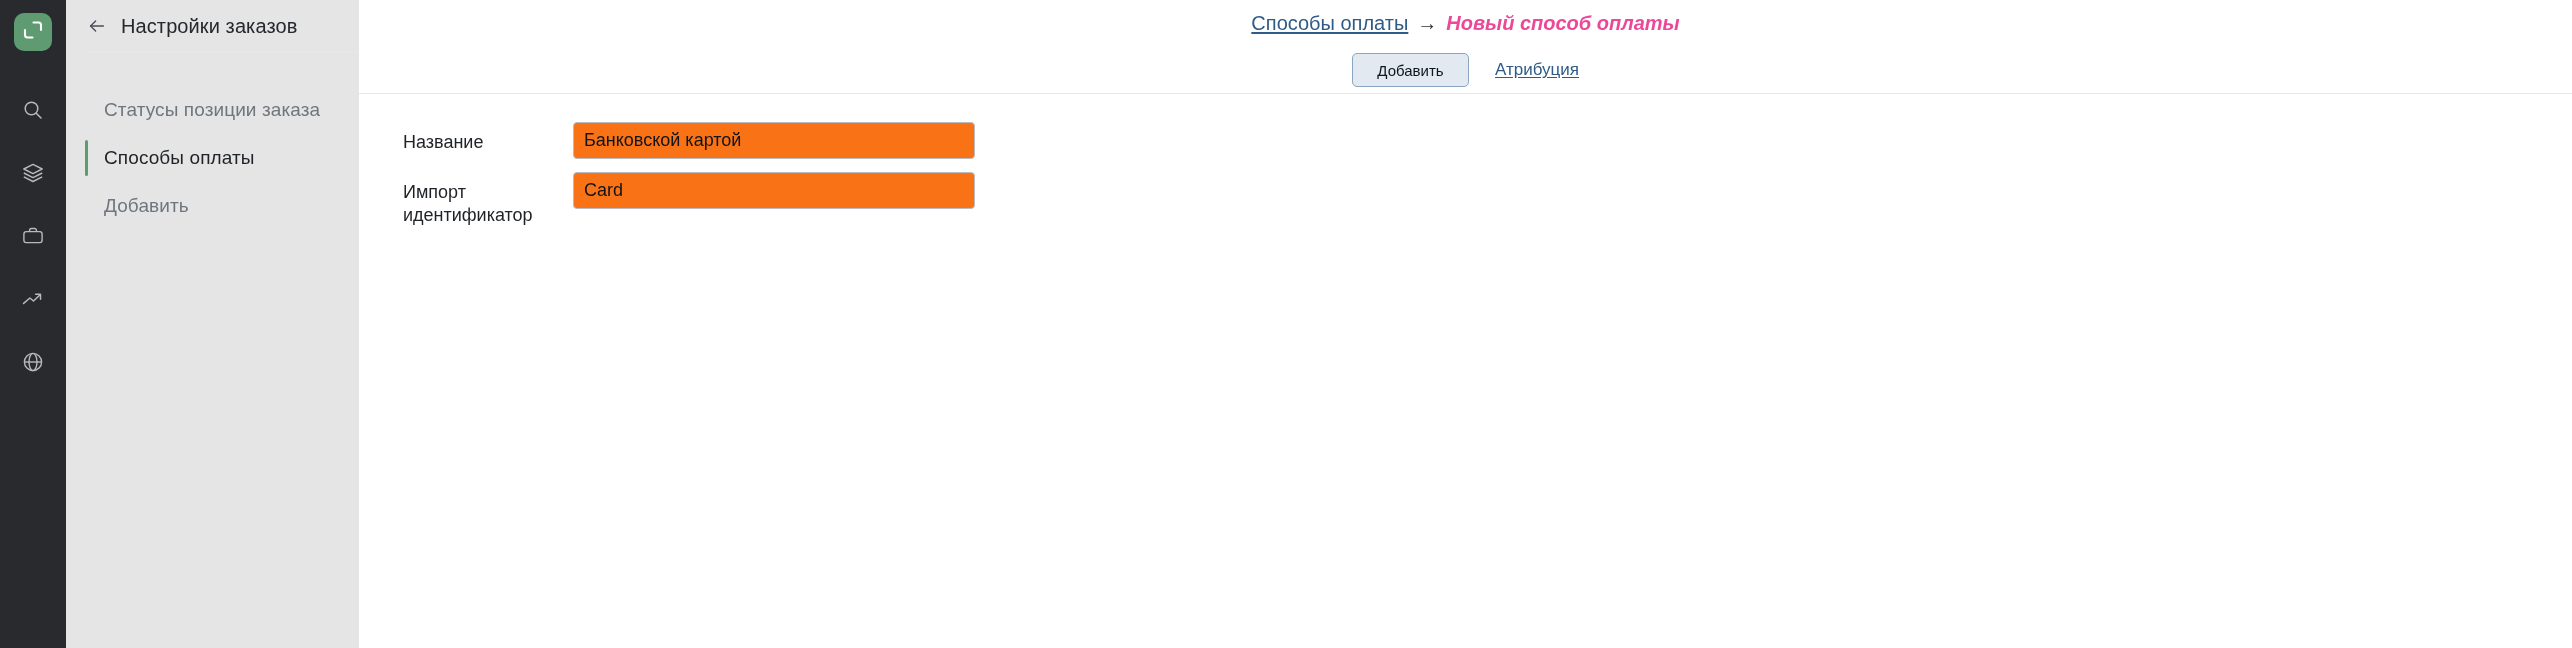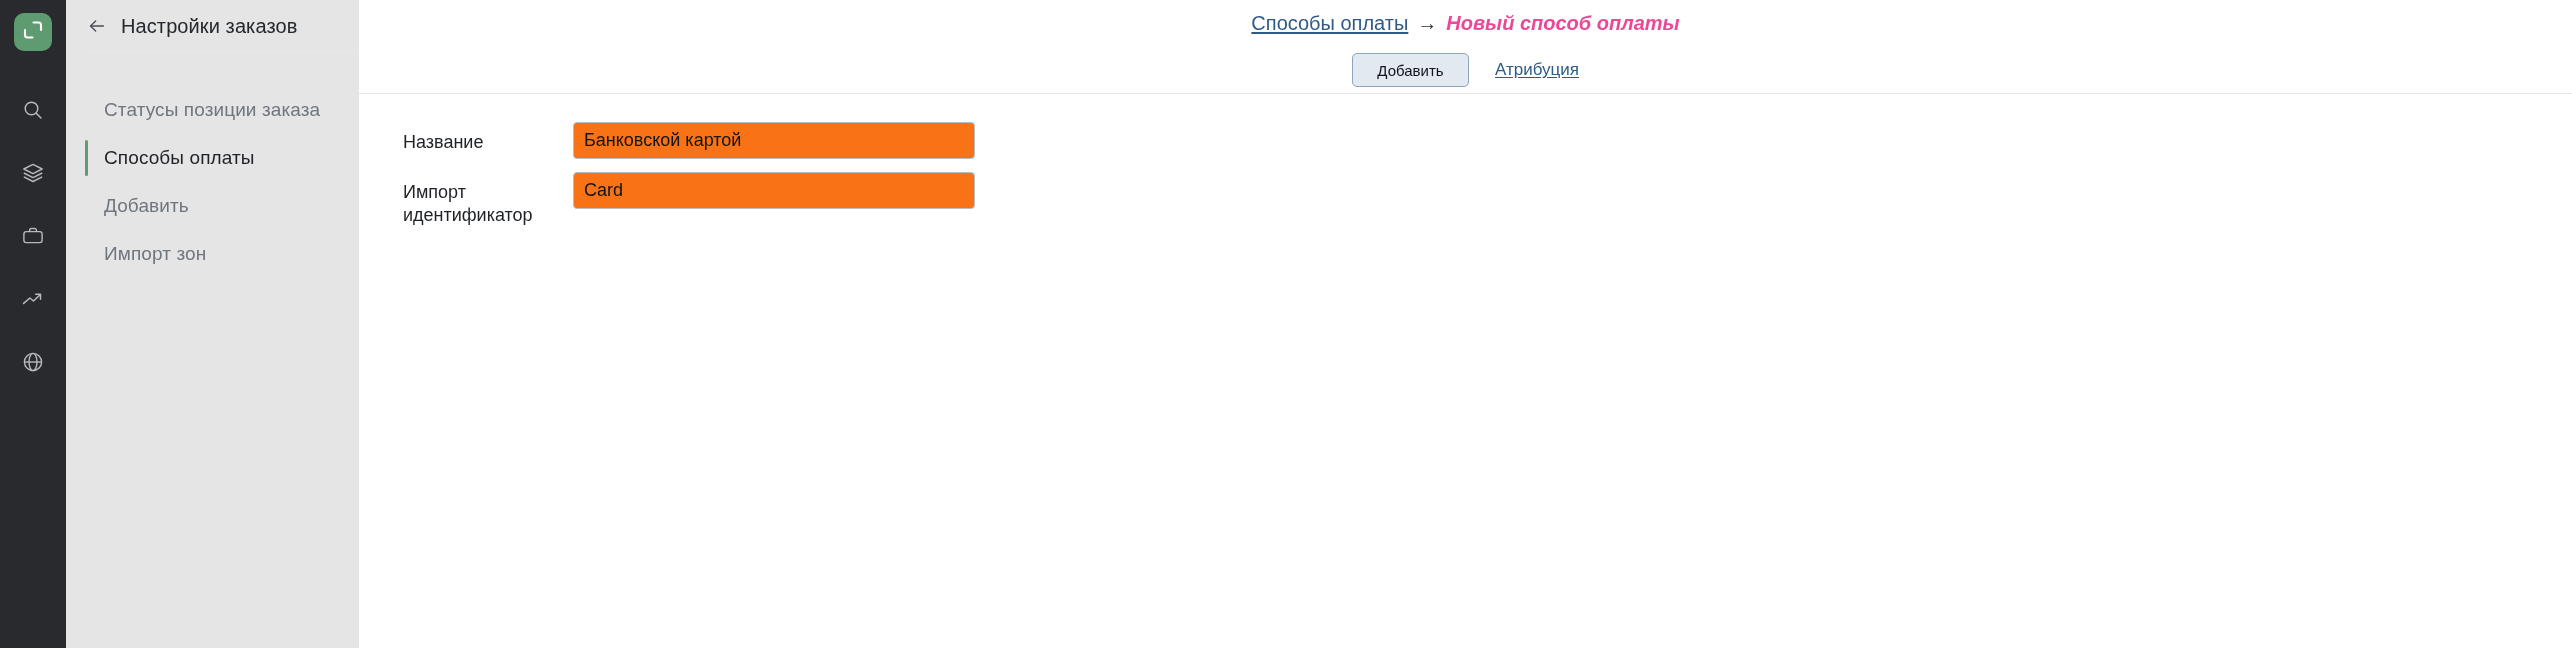--- a/index.html
+++ b/index.html
@@ -299,23 +299,20 @@
   <div class="nav-list">
     <div class="nav-item">
       <span>Статусы позиции заказа</span>
     </div>
     <div class="nav-item active">
       <span>Способы оплаты</span>
     </div>
     <div class="nav-item">
       <span>Добавить</span>
     </div>
-    <div class="nav-item">
-      <span>Импорт зон</span>
-    </div>
   </div>
 </div>
 
 <div class="main-divider"></div>
 
 <div class="main">
 
   <div class="breadcrumb">
     <a class="crumb-link" href="#">Способы оплаты</a>
     <span class="crumb-sep">→</span>

